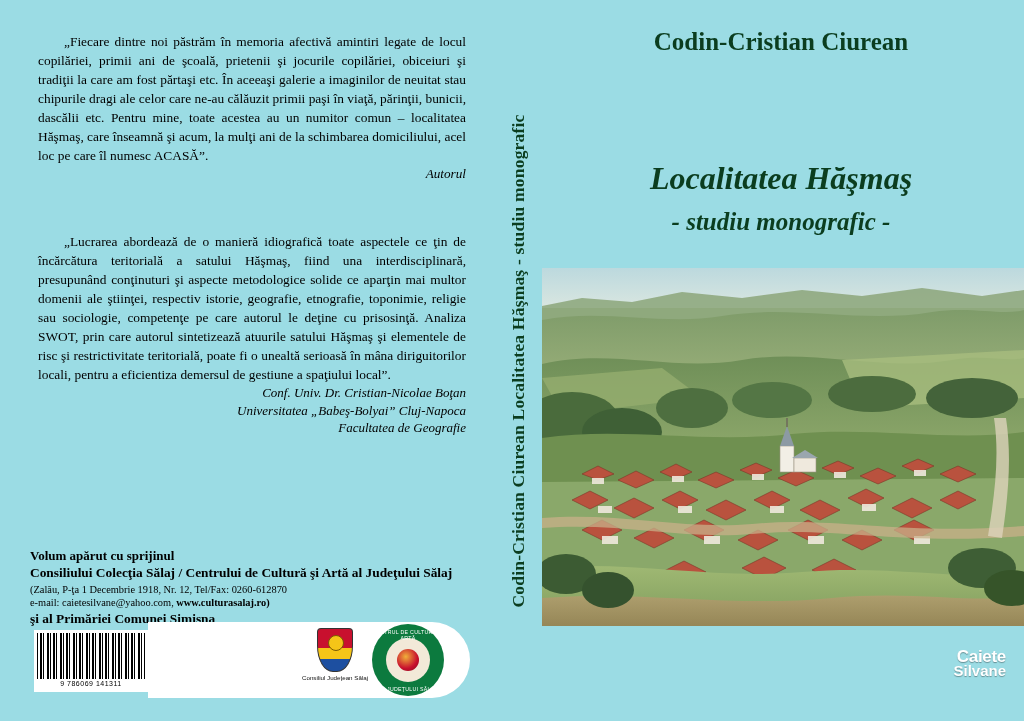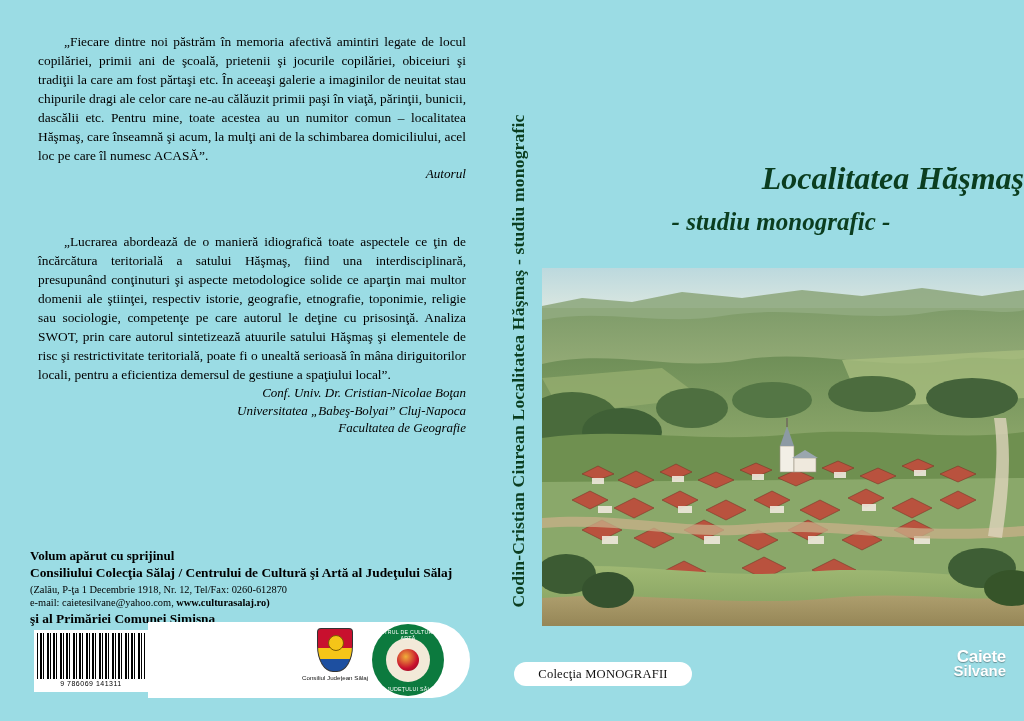--- a/index.html
+++ b/index.html
@@ -250,21 +250,21 @@
     text-align: center;
     font-size: 25px;
     font-weight: bold;
     color: #0b3d1f;
   }
   .title-main {
     position: absolute;
     left: 0;
     top: 160px;
     width: 486px;
-    text-align: right;
+    text-align: center;
     font-size: 32px;
     font-style: italic;
     font-weight: bold;
     color: #0b3d1f;
   }
   .title-sub {
     position: absolute;
     left: 0;
     top: 208px;
     width: 486px;
@@ -372,20 +372,21 @@
       <div class="ccas-text-top">CENTRUL DE CULTURĂ ŞI ARTĂ</div>
       <div class="ccas-text-bot">AL JUDEŢULUI SĂLAJ</div>
     </div>
   </div>
 
   <div class="spine">
     <div class="spine-text">Codin-Cristian Ciurean                    Localitatea Hăşmaş - studiu monografic</div>
   </div>
 
   <div class="front-cover">
+    <div class="author">Codin-Cristian Ciurean</div>
     <div class="title-main">Localitatea Hăşmaş</div>
     <div class="title-sub">- studiu monografic -</div>
   </div>
 
   <div class="photo">
     <svg width="482" height="358" viewBox="0 0 482 358">
       <defs>
         <linearGradient id="sky" x1="0" y1="0" x2="0" y2="1">
           <stop offset="0%" stop-color="#bcd9de"></stop>
           <stop offset="100%" stop-color="#d9e6e0"></stop>
@@ -493,20 +494,19 @@
 
       <ellipse cx="24" cy="306" rx="30" ry="20" fill="#3c5b33"></ellipse>
       <ellipse cx="66" cy="322" rx="26" ry="18" fill="#35522e"></ellipse>
       <ellipse cx="440" cy="300" rx="34" ry="20" fill="#3e5e35"></ellipse>
       <ellipse cx="470" cy="320" rx="28" ry="18" fill="#365429"></ellipse>
 
       <path d="M452,150 C458,190 452,230 446,268 L460,270 C466,230 470,190 464,150 Z" fill="#ddd3bc" opacity="0.8"></path>
     </svg>
   </div>
 
-  <div class="collection-badge">Colecţia MONOGRAFII</div>
 
   <div class="publisher">
     <span class="p1">Caiete</span>
     <span class="p2">Silvane</span>
   </div>
 
 </div>
 
 </body></html>

